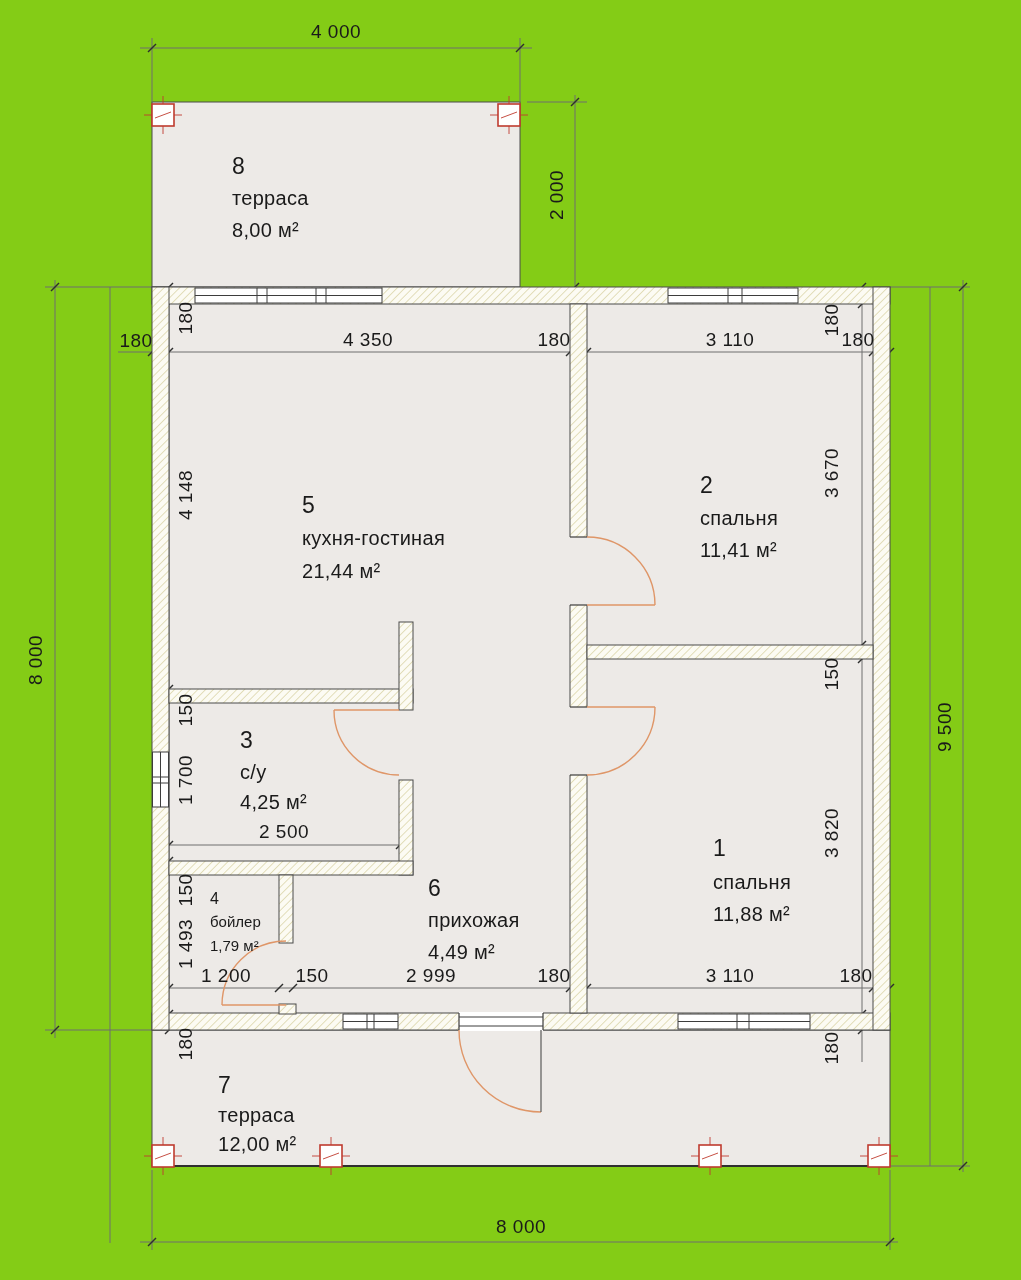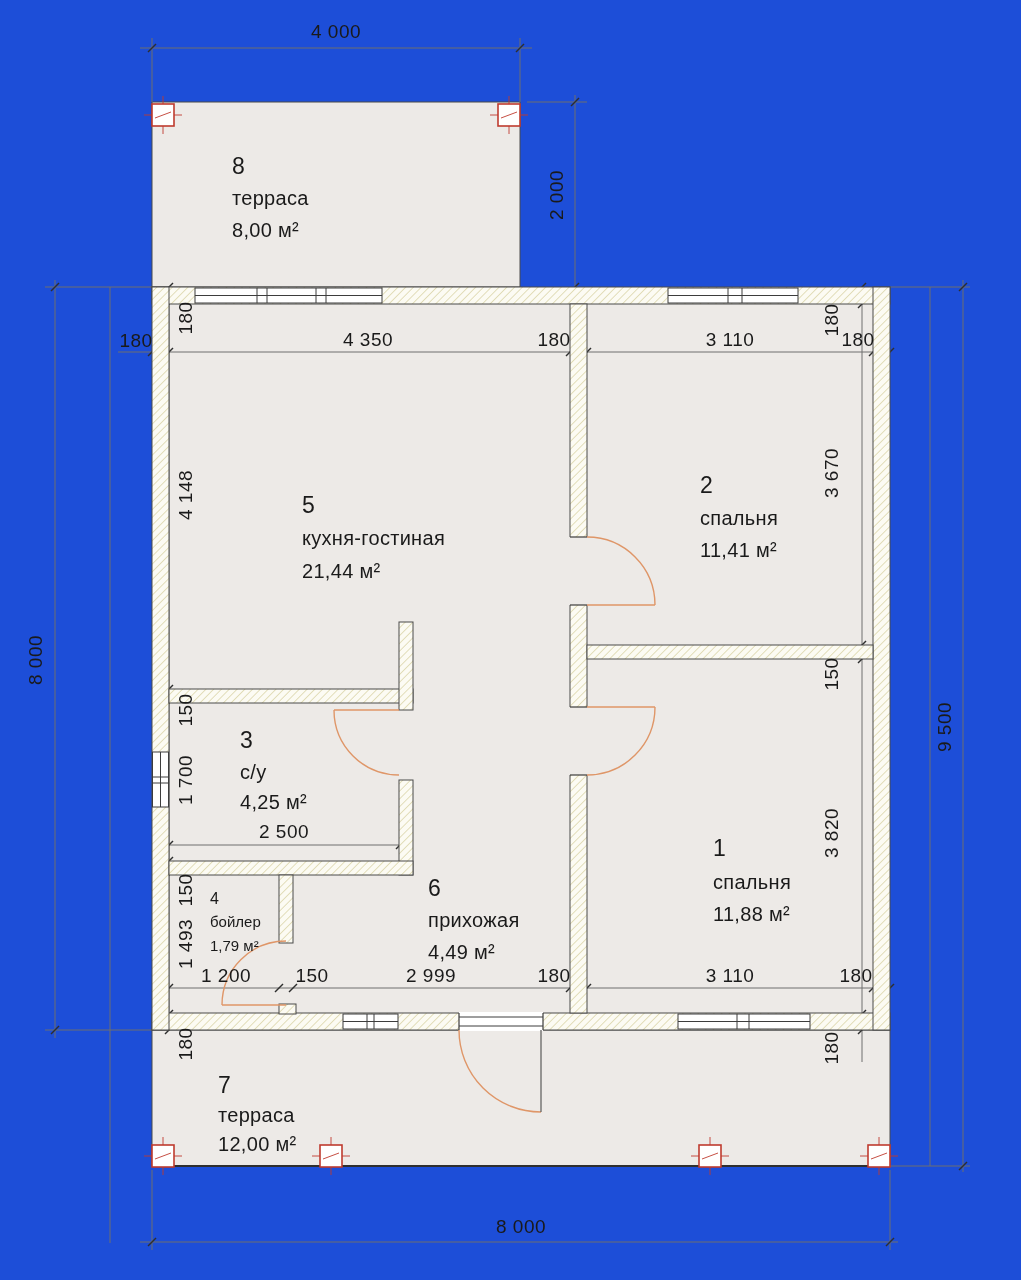--- a/index.html
+++ b/index.html
@@ -1,16 +1,16 @@
 <!DOCTYPE html>
 <html><head>
 <meta charset="utf-8">
 <style>
   html,body{margin:0;padding:0;background:#ffffff;}
-  .page{position:relative;width:1021px;height:1280px;background:#1d4ed8;overflow:hidden;}
+  .page{position:relative;width:1021px;height:1280px;background:#84cc16;overflow:hidden;}
   svg text{font-family:"Liberation Sans","DejaVu Sans",sans-serif;fill:#1a1a1a;}
   .dim{font-size:19px;letter-spacing:0.5px;}
   .rn{font-size:23px;}
   .rm{font-size:20px;letter-spacing:0.3px;}
   .ra{font-size:20px;letter-spacing:0.3px;}
   .rns{font-size:16px;}
   .rms{font-size:15px;}
   .ras{font-size:15px;}
   .wall{fill:url(#hatch);stroke:#4a4a4a;stroke-width:1;}
   .floor{fill:#edeae7;}

